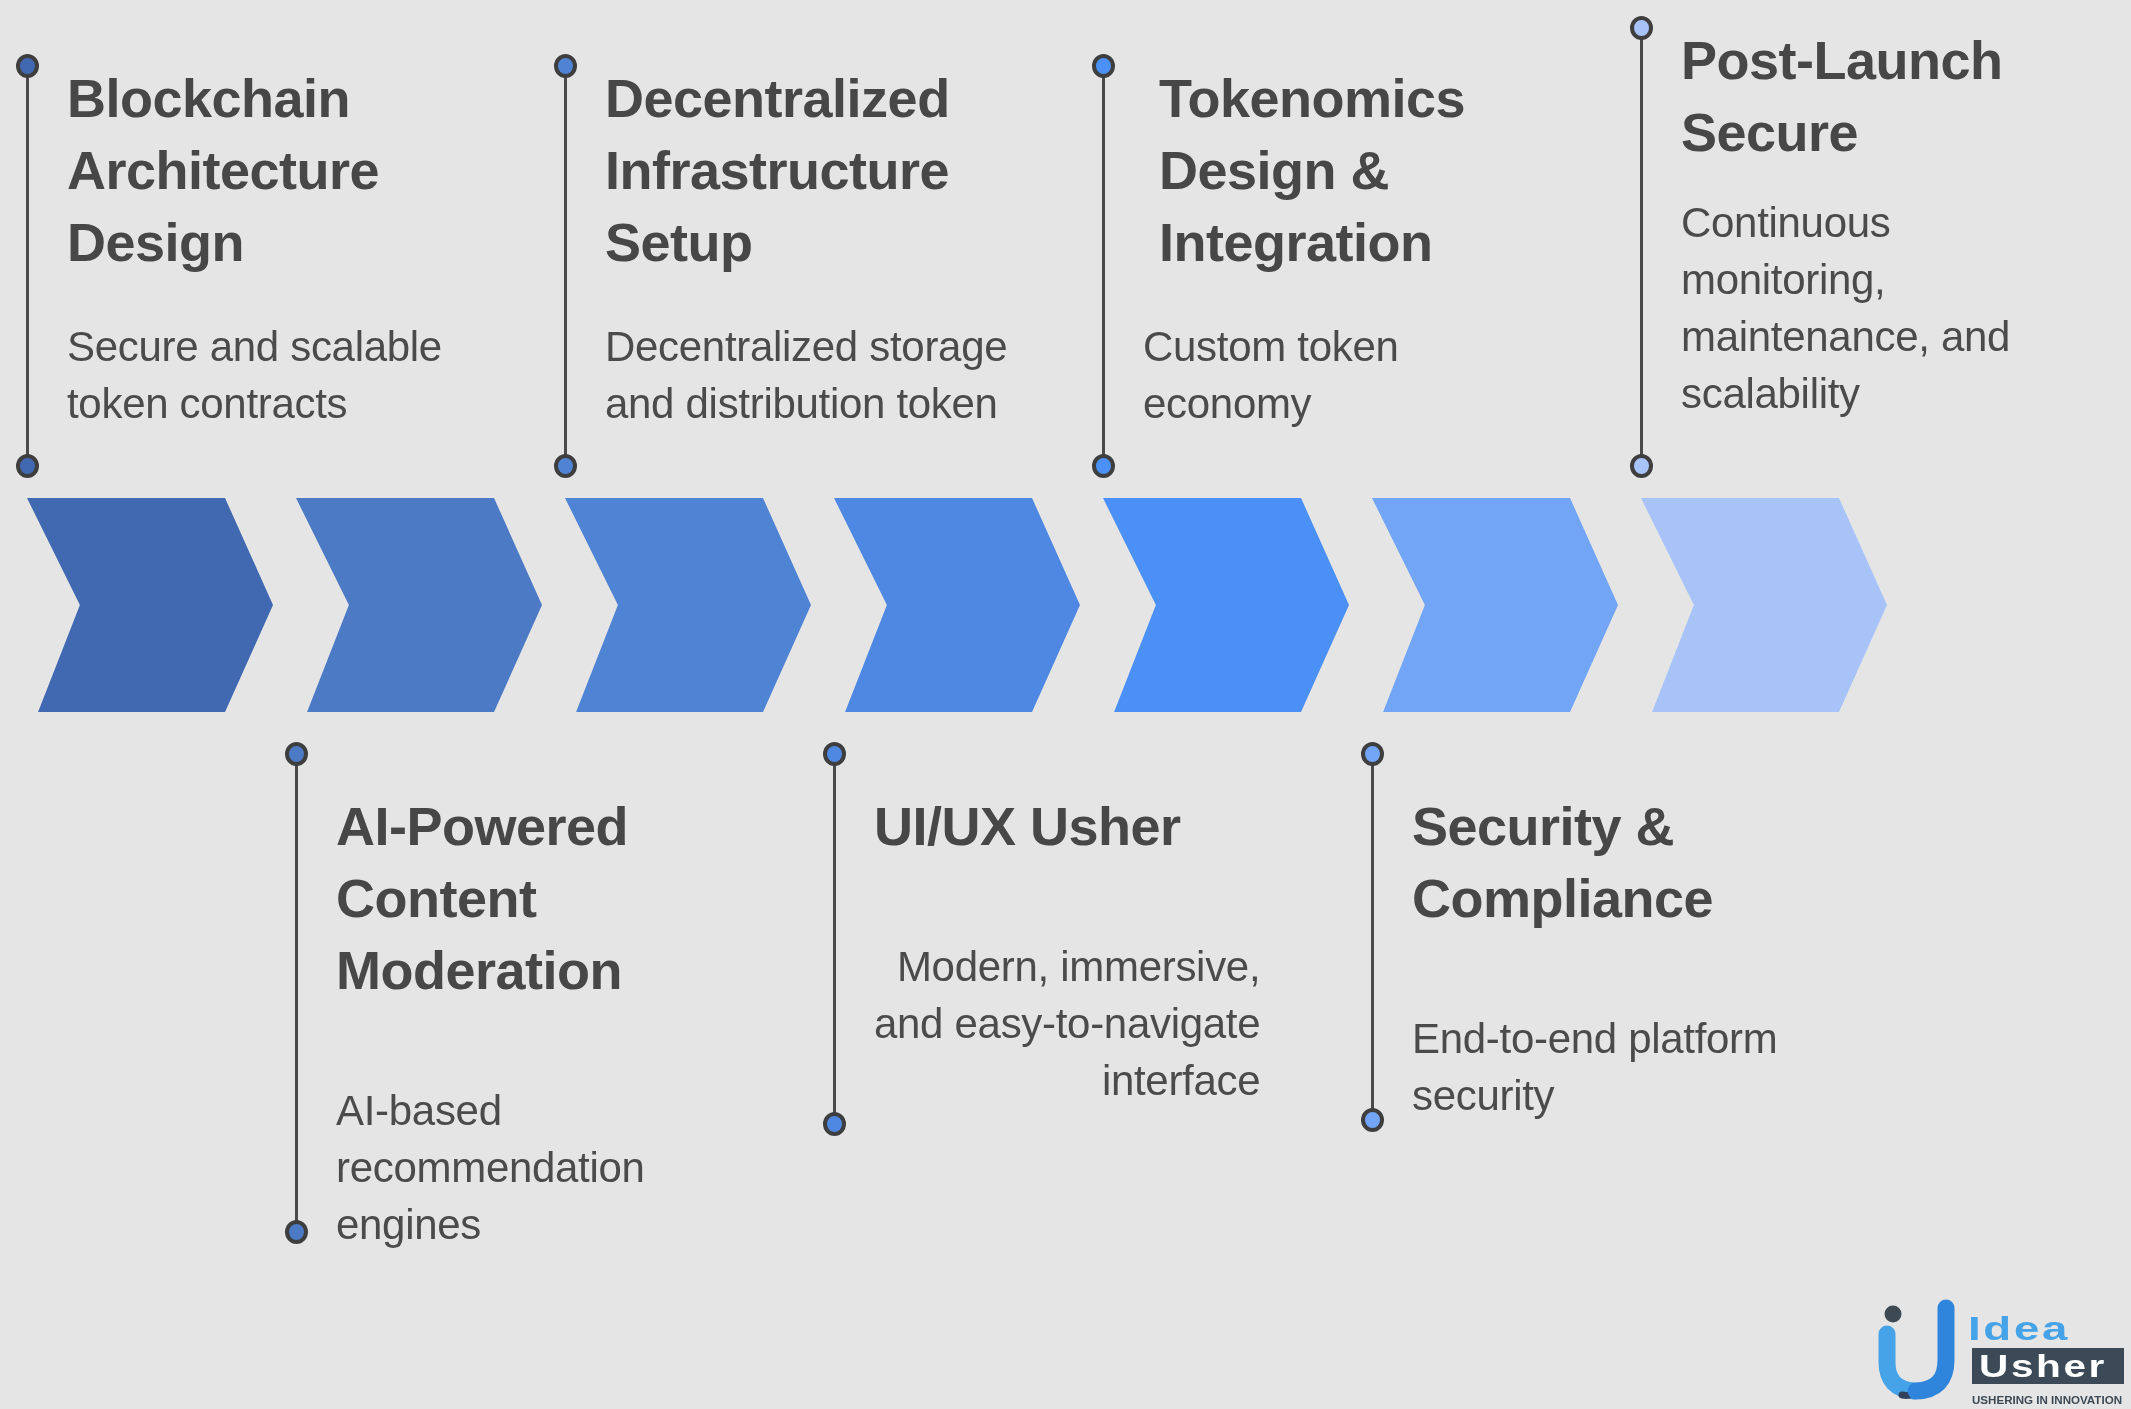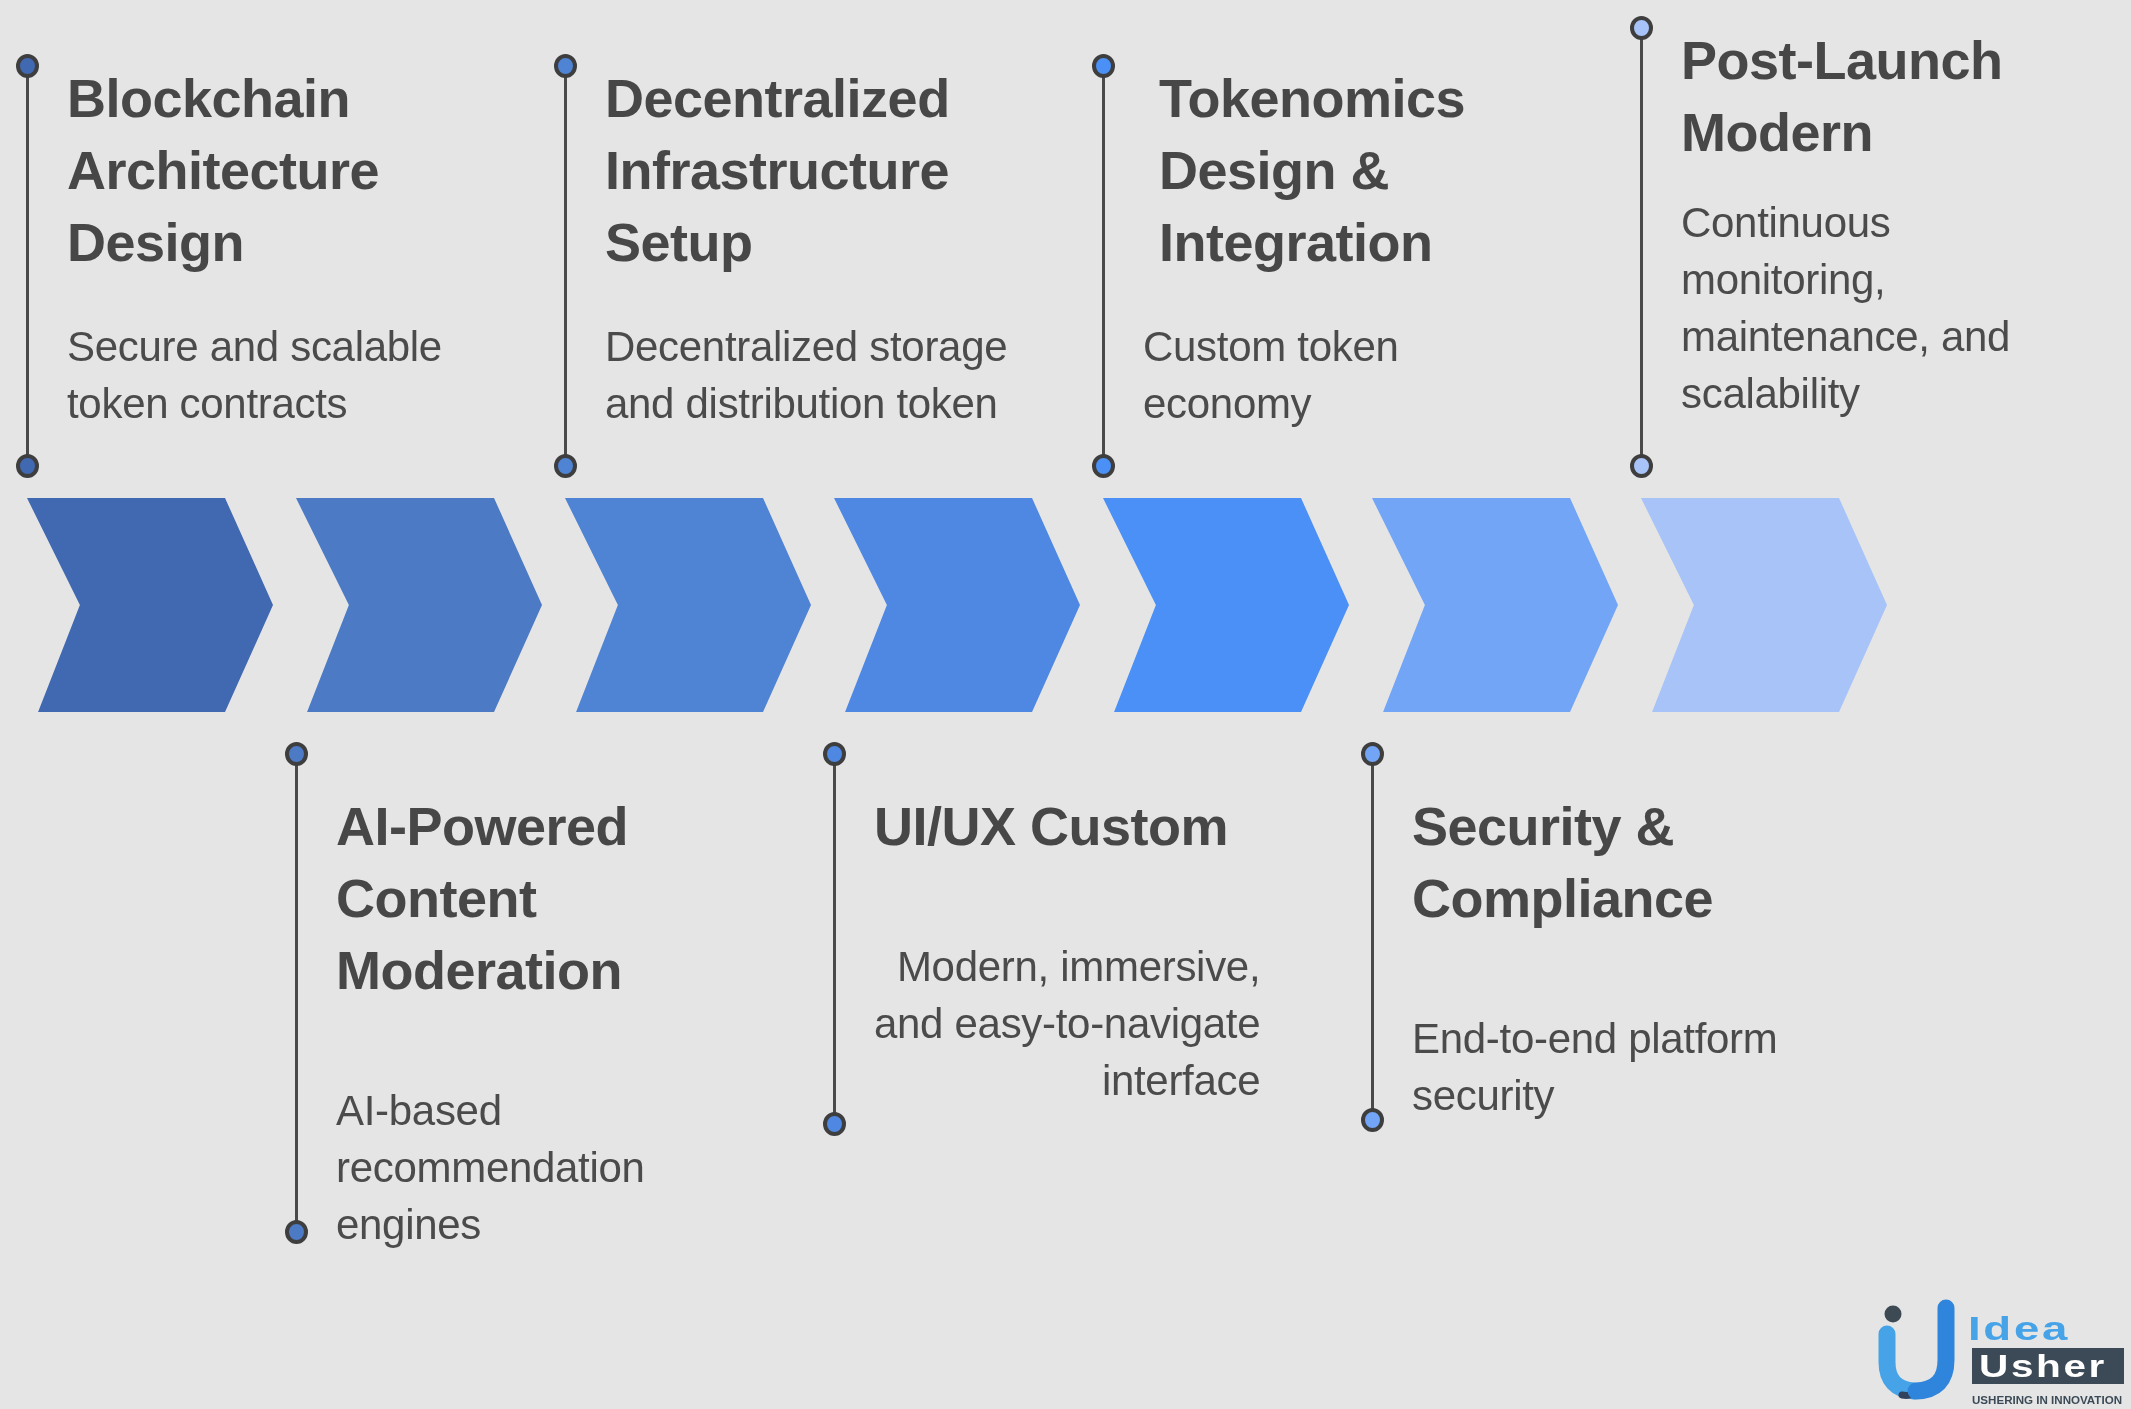--- a/index.html
+++ b/index.html
@@ -58,21 +58,21 @@
       <div class="cdot" style="left: 565px; top: 466px; background: rgb(79, 131, 212); border-color: rgb(62, 62, 62);"></div>
       <div class="step-title" style="left: 605px; top: 62px;">Decentralized
 Infrastructure
 Setup</div>
       <div class="step-desc" style="left: 605px; top: 318px;">Decentralized storage
 and distribution token</div>
       <div class="arrow" style="left: 834px; background: rgb(78, 136, 227);"></div>
       <div class="cline" style="left: 834px; top: 754px; height: 370px; background: rgb(74, 74, 74);"></div>
       <div class="cdot" style="left: 834px; top: 754px; background: rgb(78, 136, 227); border-color: rgb(62, 62, 62);"></div>
       <div class="cdot" style="left: 834px; top: 1124px; background: rgb(78, 136, 227); border-color: rgb(62, 62, 62);"></div>
-      <div class="step-title" style="left: 874px; top: 790px;">UI/UX Custom</div>
+      <div class="step-title" style="left: 874px; top: 790px;">UI/UX Usher</div>
       <div class="step-desc" style="left: 874px; top: 938px; text-align: right;">Modern, immersive,
 and easy-to-navigate
 interface</div>
       <div class="arrow" style="left: 1103px; background: rgb(74, 144, 246);"></div>
       <div class="cline" style="left: 1103px; top: 66px; height: 400px; background: rgb(74, 74, 74);"></div>
       <div class="cdot" style="left: 1103px; top: 66px; background: rgb(74, 144, 246); border-color: rgb(62, 62, 62);"></div>
       <div class="cdot" style="left: 1103px; top: 466px; background: rgb(74, 144, 246); border-color: rgb(62, 62, 62);"></div>
       <div class="step-title" style="left: 1143px; top: 62px; margin-left: 16px;">Tokenomics
 Design &amp;
 Integration</div>
@@ -84,21 +84,21 @@
       <div class="cdot" style="left: 1372px; top: 1120px; background: rgb(115, 165, 246); border-color: rgb(62, 62, 62);"></div>
       <div class="step-title" style="left: 1412px; top: 790px;">Security &amp;
 Compliance</div>
       <div class="step-desc" style="left: 1412px; top: 1010px;">End-to-end platform
 security</div>
       <div class="arrow" style="left: 1641px; background: rgb(167, 195, 248);"></div>
       <div class="cline" style="left: 1641px; top: 28px; height: 438px; background: rgb(74, 74, 74);"></div>
       <div class="cdot" style="left: 1641px; top: 28px; background: rgb(167, 195, 248); border-color: rgb(62, 62, 62);"></div>
       <div class="cdot" style="left: 1641px; top: 466px; background: rgb(167, 195, 248); border-color: rgb(62, 62, 62);"></div>
       <div class="step-title" style="left: 1681px; top: 24px;">Post-Launch
-Modern</div>
+Secure</div>
       <div class="step-desc" style="left: 1681px; top: 194px;">Continuous
 monitoring,
 maintenance, and
 scalability</div>
     </div>
 
   <svg class="logo" viewBox="0 0 252 112">
     <g>
       <circle cx="17" cy="16" r="8.5" fill="#3D4A54"></circle>
       <path d="M 11 36 L 11 64 Q 11 91 38 93" stroke="#47A3E8" stroke-width="17" stroke-linecap="round" fill="none"></path>

